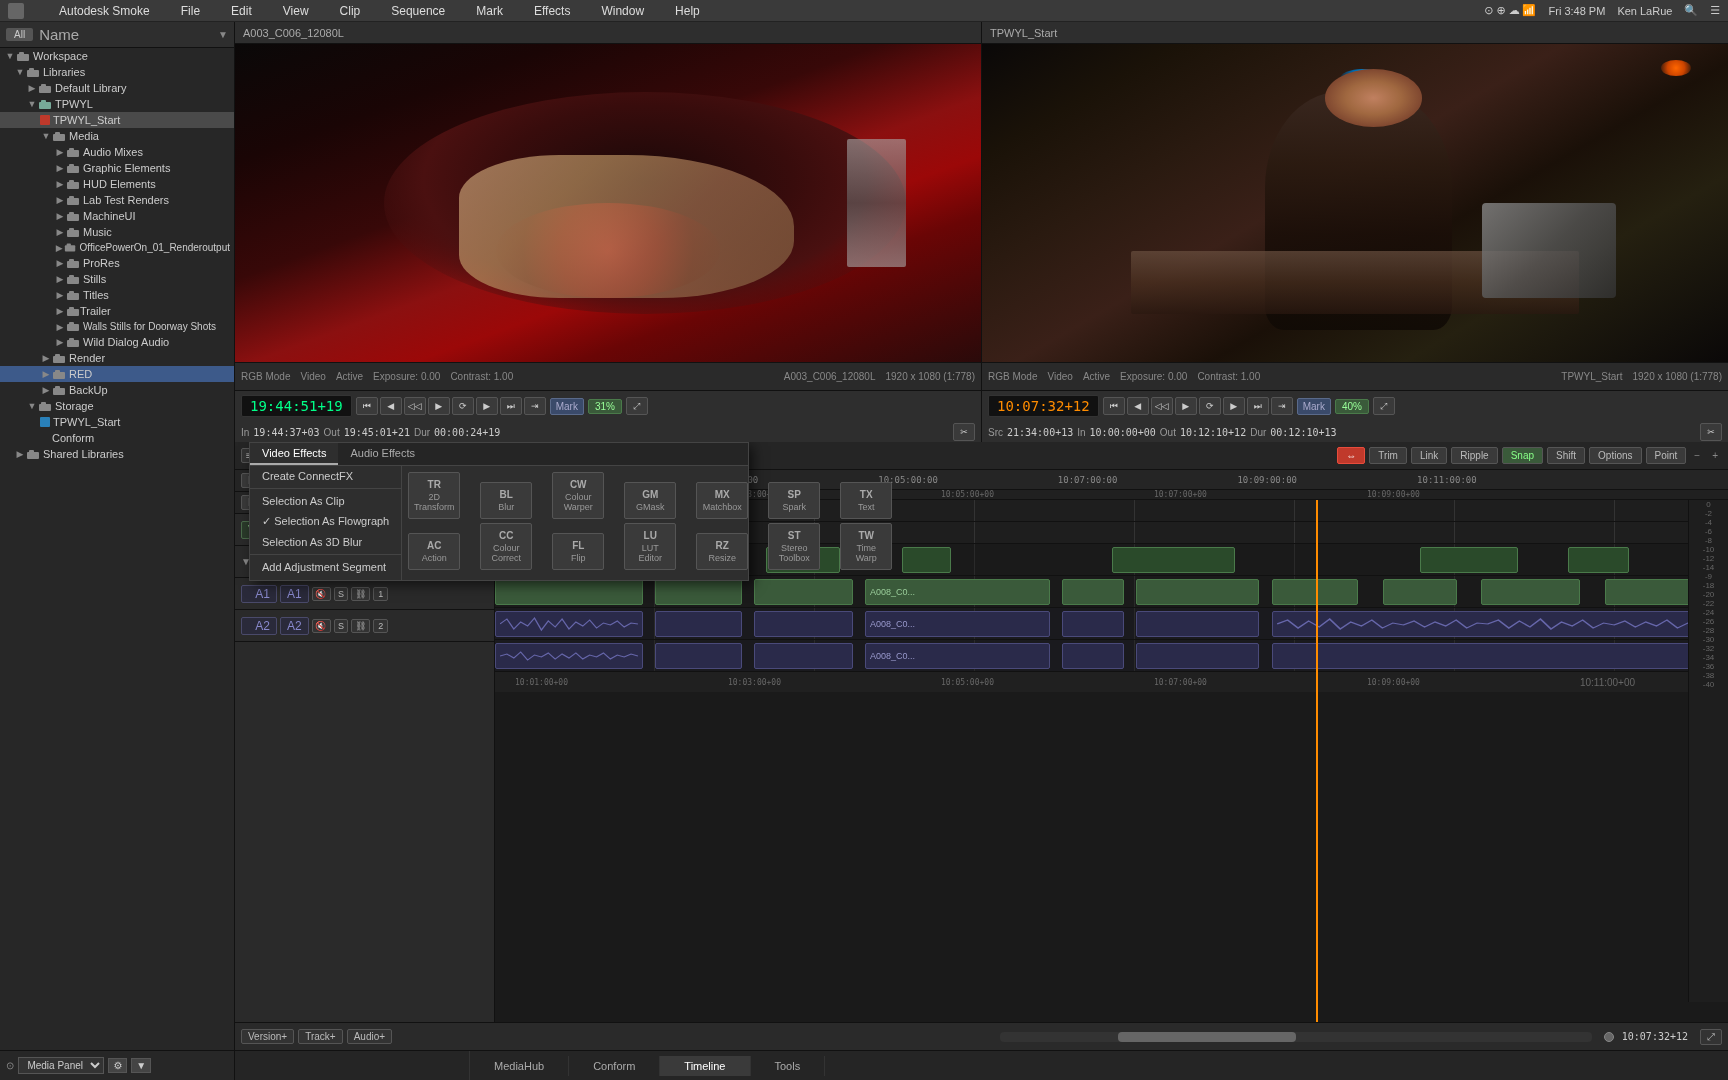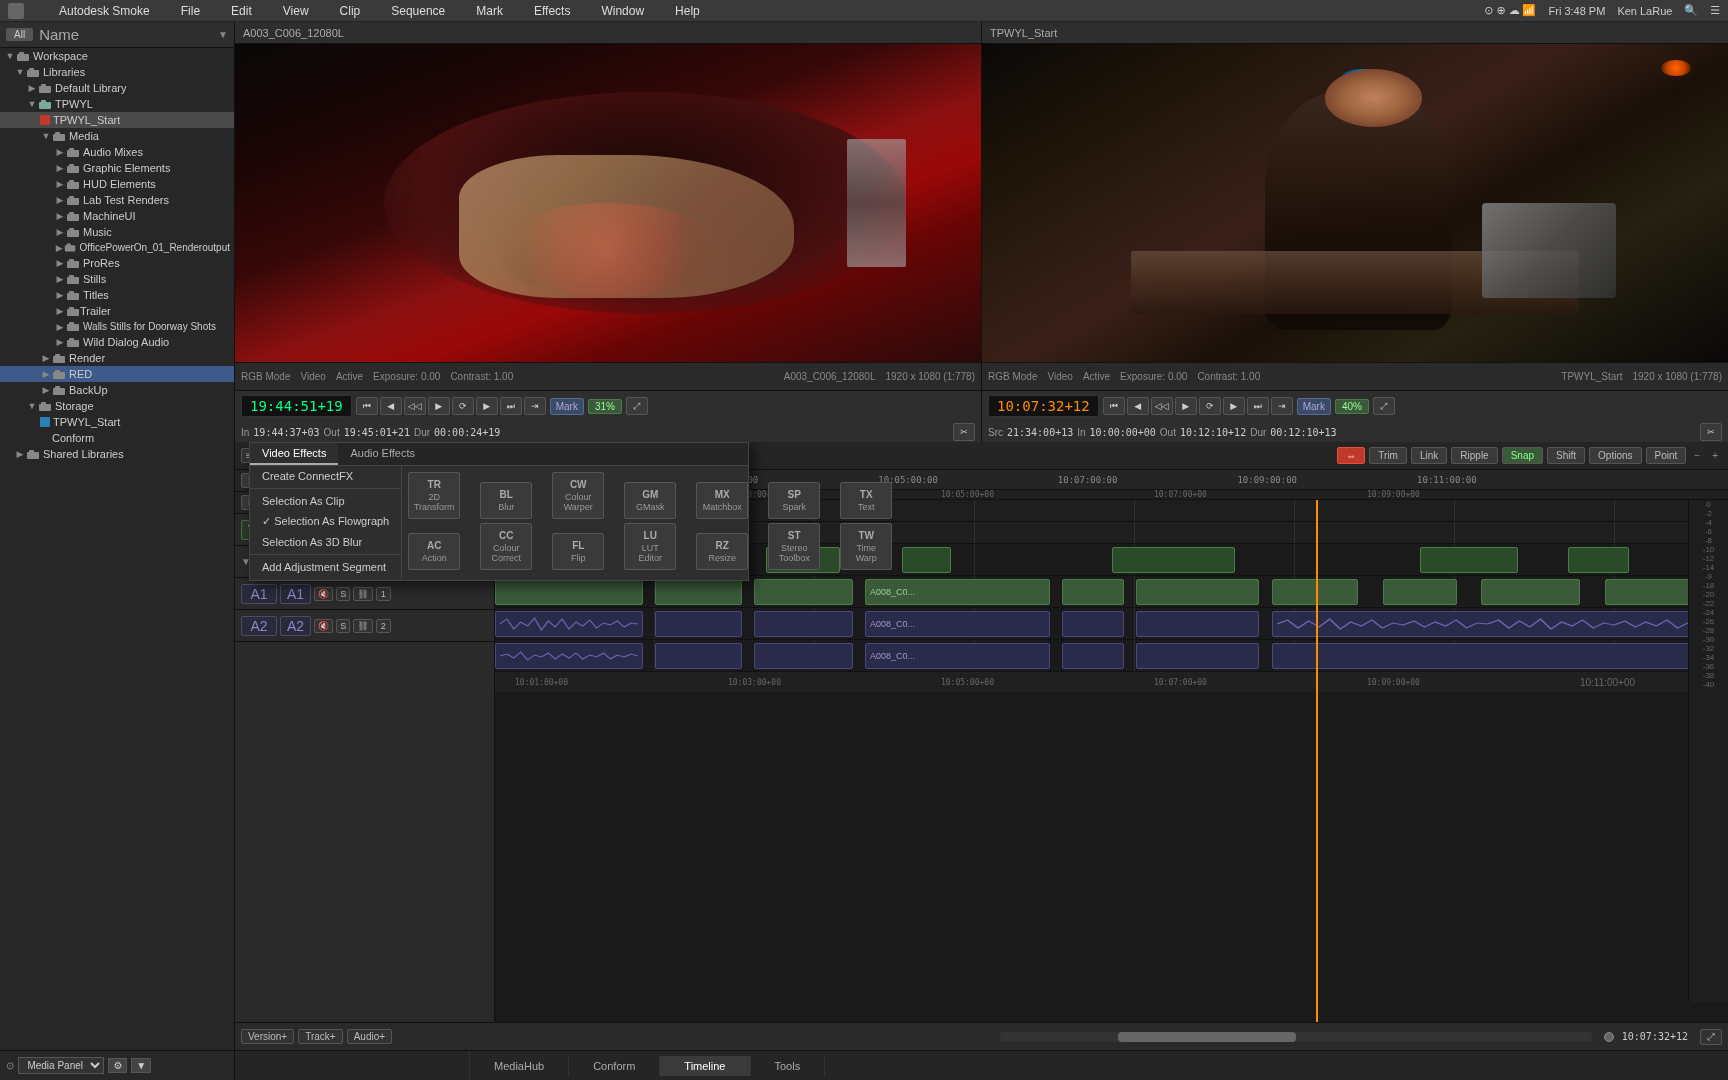--- a/index.html
+++ b/index.html
@@ -67,21 +67,21 @@
     .tl-btn { background: #3a3a3a; border: 1px solid #555; color: #bbb; font-size: 10px; padding: 2px 8px; cursor: pointer; border-radius: 2px; }
     .tl-btn.snap-active { background: #3a5a3a; color: #8f8; }
 
     
     .seq-tabs { height: 28px; background: #252525; display: flex; align-items: center; padding: 0 6px; gap: 4px; border-bottom: 1px solid #111; flex-shrink: 0; }
 
     
     .track-area { flex: 1; display: flex; overflow: hidden; }
     .track-labels { width: 260px; background: #2a2a2a; border-right: 1px solid #111; flex-shrink: 0; display: flex; flex-direction: column; }
     .track-label { height: 32px; display: flex; align-items: center; padding: 0 6px; border-bottom: 1px solid #111; gap: 3px; }
-    .track-name-btn { background: #3a3a3a; border: 1px solid #555; color: #ccc; font-size: 14px; padding: 1px 6px; cursor: pointer; border-radius: 2px; min-width: 36px; text-align: center; }
+    .track-name-btn { background: #3a3a3a; border: 1px solid #555; color: #ccc; font-size: 12px; padding: 1px 6px; cursor: pointer; border-radius: 2px; min-width: 36px; text-align: right; }
     .track-name-btn.video { background: #2a3a2a; border-color: #4a6a4a; color: #8c8; }
     .track-name-btn.audio { background: #2a2a3a; border-color: #4a4a6a; color: #88c; }
     .track-icon-btn { background: #333; border: 1px solid #555; color: #bbb; font-size: 9px; padding: 1px 3px; cursor: pointer; border-radius: 2px; }
     .track-p-btn { background: #c0392b; border: 1px solid #e74c3c; color: #fff; font-size: 9px; padding: 1px 4px; cursor: pointer; border-radius: 2px; font-weight: bold; }
     .track-num-btn { background: #333; border: 1px solid #555; color: #bbb; font-size: 9px; padding: 1px 4px; cursor: pointer; border-radius: 2px; }
 
     
     .timeline-tracks { flex: 1; background: #1a1a1a; overflow-x: auto; overflow-y: hidden; position: relative; }
     .tl-ruler { height: 20px; background: #252525; border-bottom: 1px solid #111; position: relative; display: flex; align-items: center; padding-left: 4px; gap: 80px; font-size: 9px; color: #888; font-family: monospace; overflow: hidden; }
     .tl-track-row { height: 32px; border-bottom: 1px solid #111; position: relative; overflow: hidden; }

